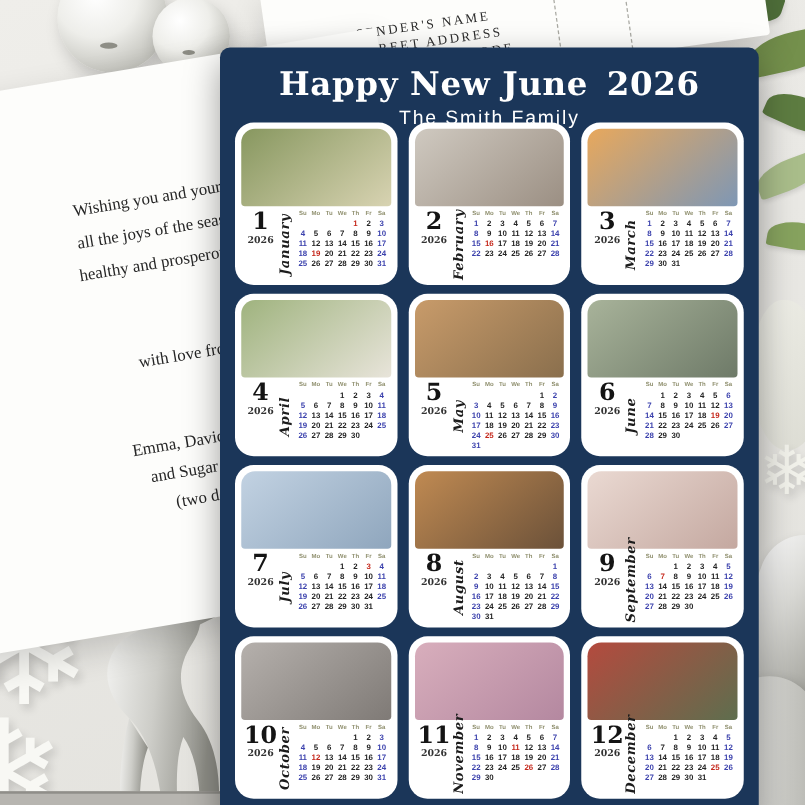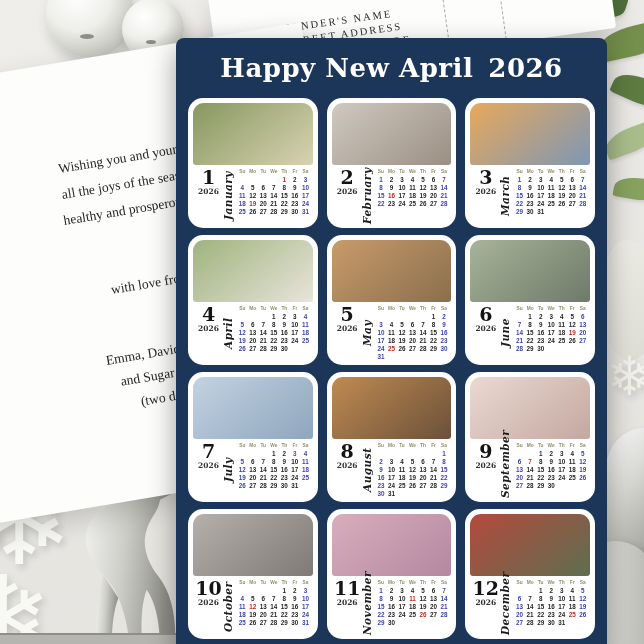--- a/index.html
+++ b/index.html
@@ -128,23 +128,24 @@
           <div class="line">Emma, David, Mike,</div>
           <div class="line">and Sugar &amp; Tan</div>
           <div class="line">(two dogs)</div>
         </div>
     </div>
   </div>
 
   <div class="calendar-card">
     <div class="card-header">
       <div class="card-title">
-        <span>Happy New April</span>
+        <span>Happy New June</span>
         <span>2026</span>
       </div>
+      <div class="card-subtitle">The Smith Family</div>
     </div>
     <div class="months-grid">
   <div class="month-card">
     <div class="month-photo" title="mom with three kids outdoors" style="background: linear-gradient(140deg, rgb(135, 151, 95) 0%, rgb(216, 211, 178) 100%);"></div>
     <div class="month-bottom">
       <div class="month-left">
         <div class="month-number">1</div>
         <div class="month-year">2026</div>
       </div>
       <div class="month-script">January</div>

